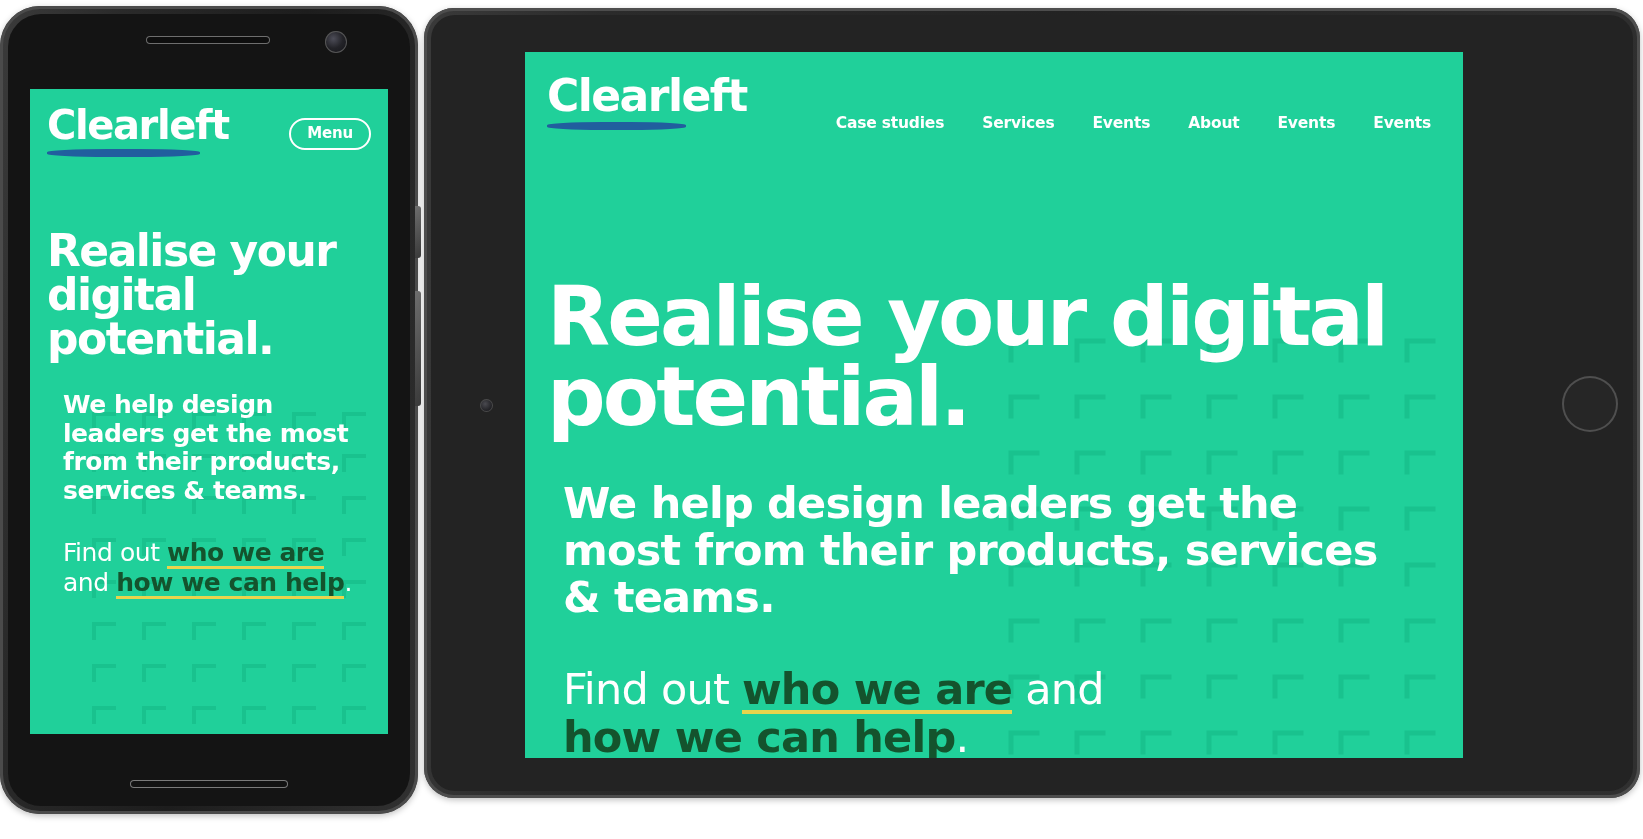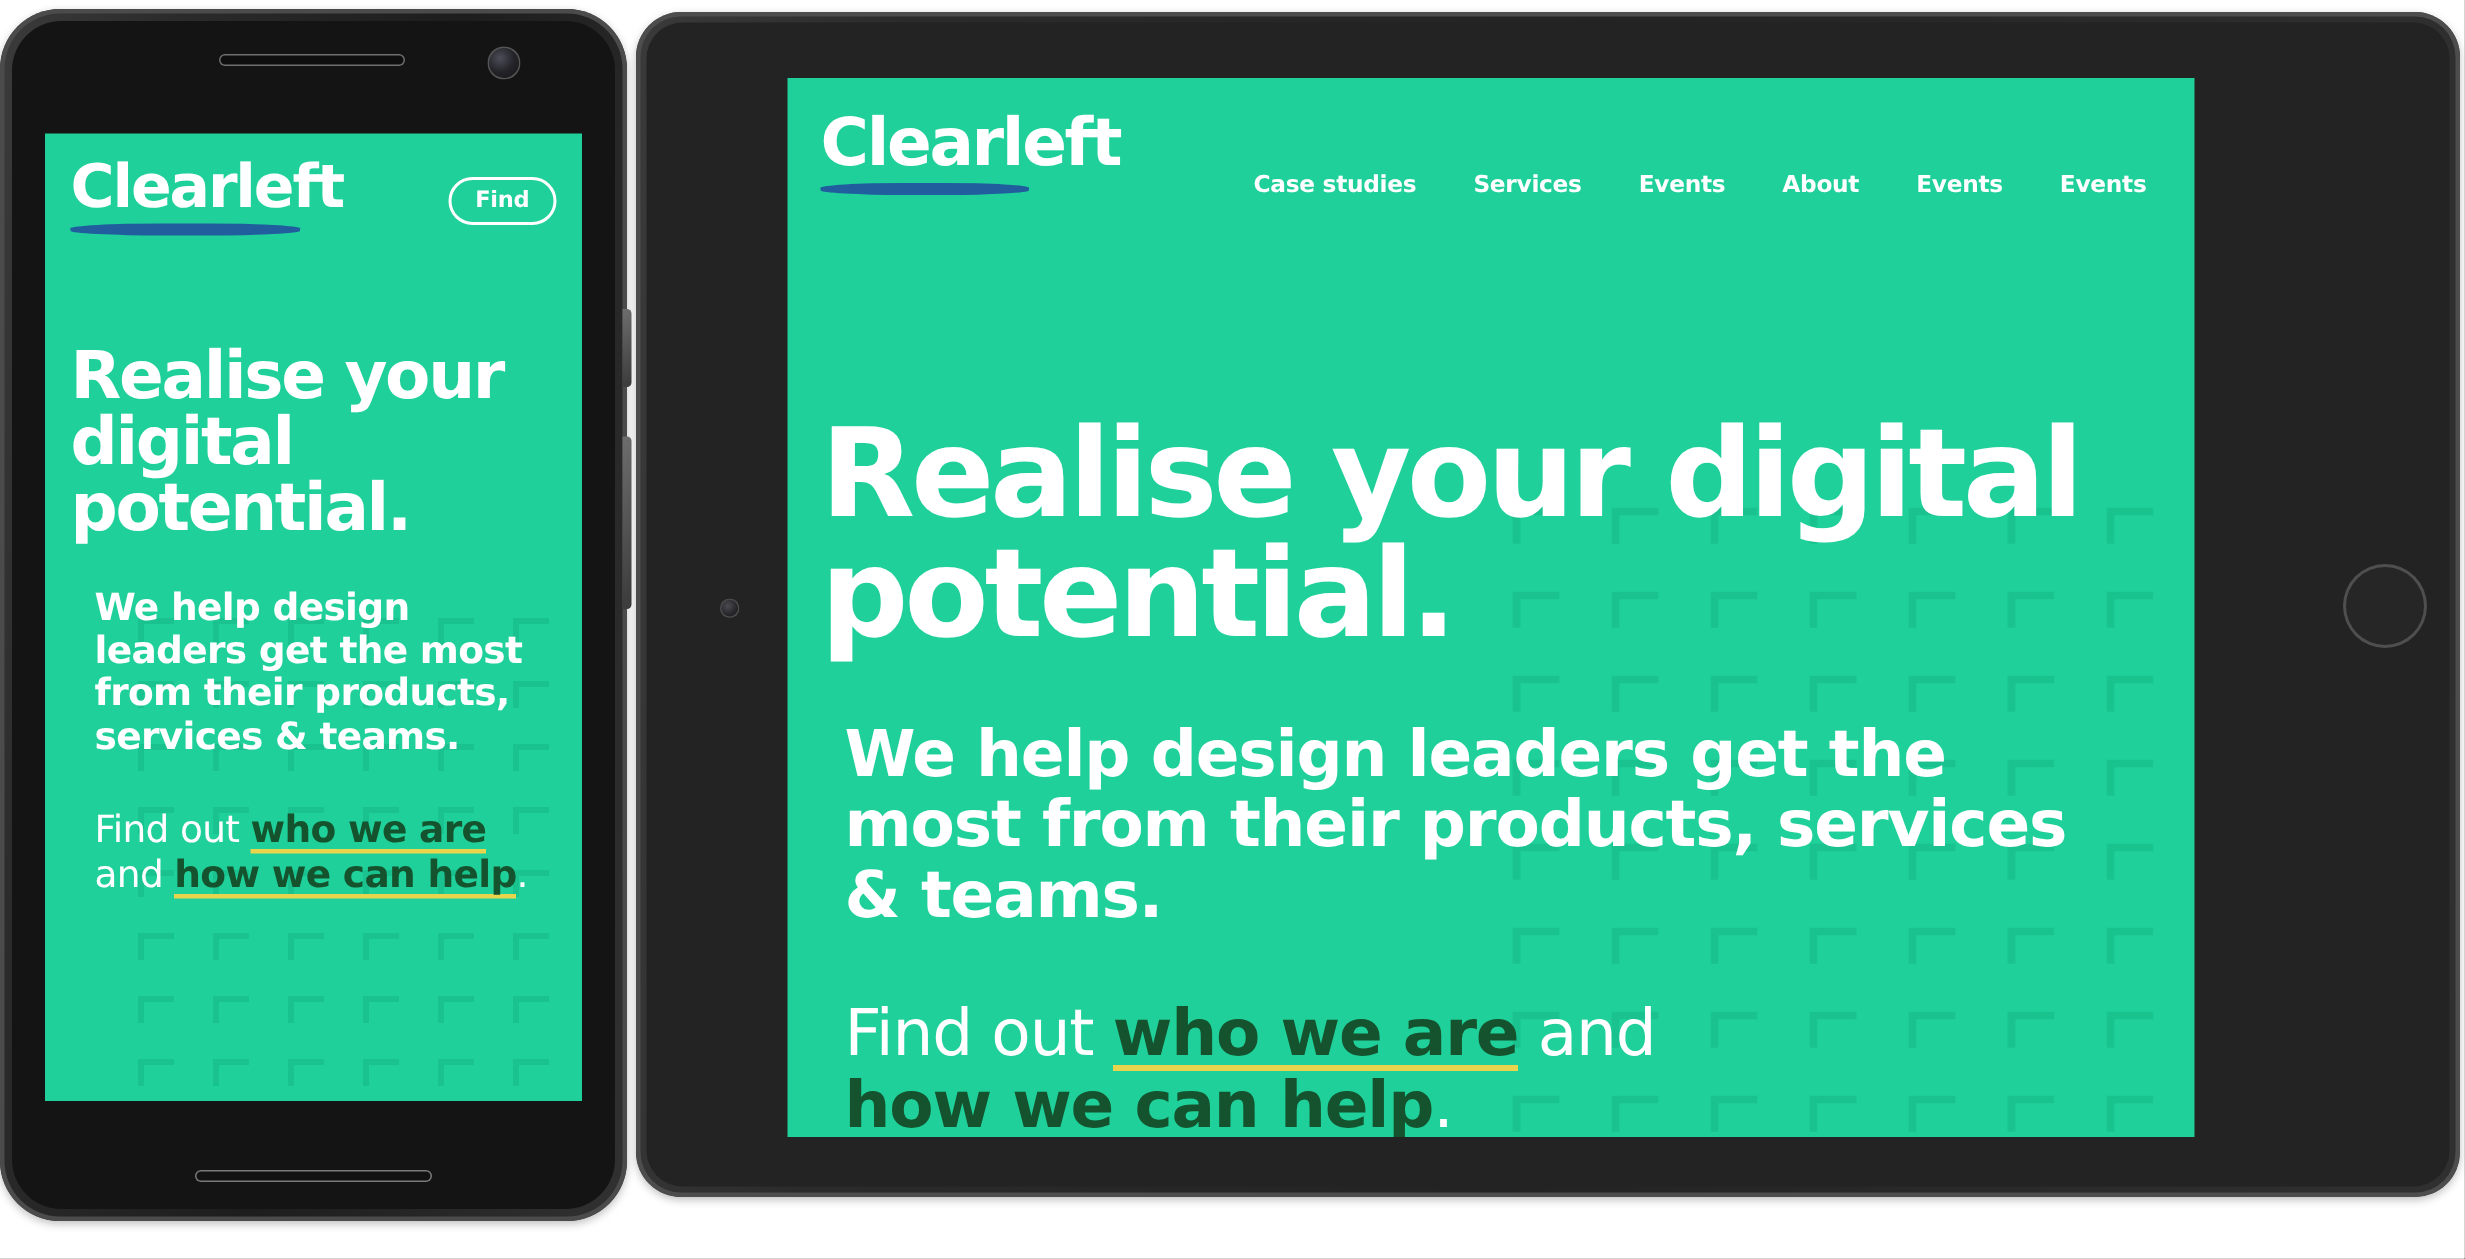--- a/index.html
+++ b/index.html
@@ -267,21 +267,21 @@
             </pattern>
           </defs>
           <rect width="300" height="330" fill="url(#phBr)"></rect>
         </svg>
 
         <div class="head">
           <div class="logo-wrap">
             <div class="logo">Clearleft</div>
             <span class="logo-underline" style="background: rgb(33, 94, 158);"></span>
           </div>
-          <button class="menu-btn">Find</button>
+          <button class="menu-btn">Menu</button>
         </div>
 
         <div class="body-wrap">
           <h1 class="headline">Realise your digital potential.</h1>
           <p class="lede">We help design leaders get the most from their products, services &amp; teams.</p>
           <p class="findout">
             <span>Find out </span><a class="lnk" style="border-bottom-color: rgb(232, 212, 77);">who we are</a><span> and </span><a class="lnk" style="border-bottom-color: rgb(232, 212, 77);">how we can help</a><span>.</span>
           </p>
         </div>
 

